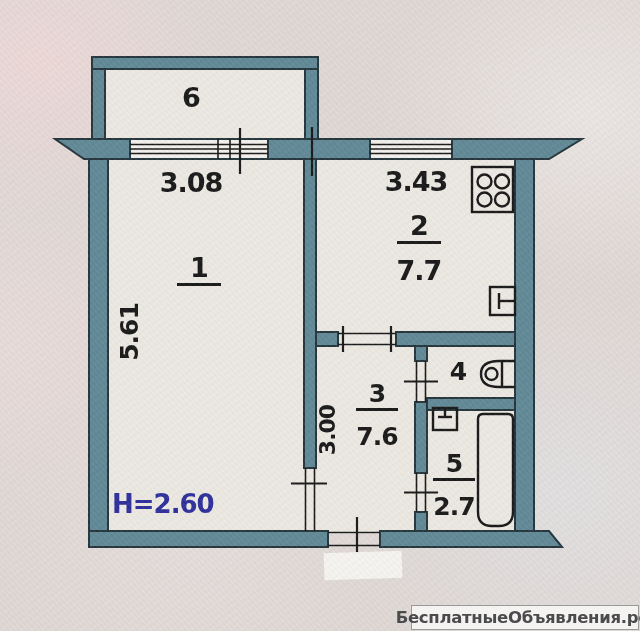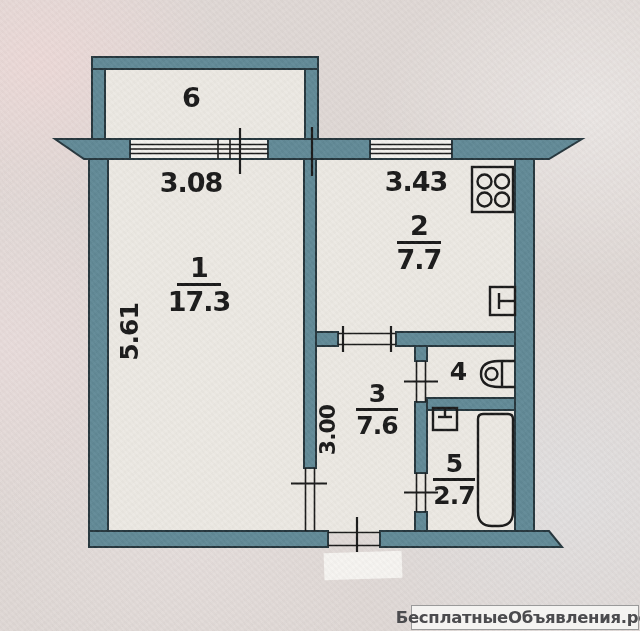--- a/index.html
+++ b/index.html
@@ -27,21 +27,21 @@
   svg{position:absolute;left:0;top:0;z-index:5;}
   .wall{fill:var(--wall-fill);stroke:var(--wall-stroke);stroke-width:2;}
   .win{fill:#f2f0ec;stroke:var(--wall-stroke);stroke-width:2;}
   .thin{stroke:var(--ink);stroke-width:1.6;fill:none;}
   .tickline{stroke:var(--ink);stroke-width:2.2;fill:none;}
   .fixture{fill:none;stroke:var(--ink);stroke-width:2.4;}
   .room-bg{fill:var(--room-bg);}
   .label{position:absolute;z-index:10;color:var(--ink);font-weight:bold;letter-spacing:-1px;text-align:center;}
   .stack{display:flex;flex-direction:column;align-items:center;line-height:1.04;}
   .stack .num{display:inline-block;padding:0 13px 1px;border-bottom:3px solid var(--ink);}
-  .stack .area{padding-top:2px;}
+  .stack .area{padding-top:13px;}
   .fs27{font-size:27px;} .fs25{font-size:25px;} .fs22{font-size:22px;}
   .rot{position:absolute;z-index:10;width:0;height:0;}
   .rot>span{position:absolute;transform:translate(-50%,-50%) rotate(-90deg);white-space:nowrap;
     color:var(--ink);font-weight:bold;letter-spacing:-1px;}
   .height-note{position:absolute;z-index:10;color:var(--accent-blue);font-weight:bold;
     font-size:26px;letter-spacing:-1px;}
   .watermark{position:absolute;z-index:40;left:411px;top:605px;width:228px;height:25px;
     background:var(--watermark-bg);border:1px solid #9a9a9a;display:flex;align-items:center;
     justify-content:center;font-size:16.5px;font-weight:bold;letter-spacing:-0.3px;
     color:var(--watermark-ink);}
@@ -151,21 +151,20 @@
   </svg>
 
   <div class="label fs27" style="left:161px;top:82px;width:60px;">6</div>
 
   <div class="label fs27" style="left:141px;top:167px;width:100px;">3.08</div>
 
   <div class="label fs27" style="left:366px;top:166px;width:100px;">3.43</div>
 
   <div class="label stack fs27" style="left:154px;top:254px;width:90px;">
     <span class="num">1</span>
-    <span class="area">17.3</span>
   </div>
 
   <div class="label stack fs27" style="left:374px;top:212px;width:90px;">
     <span class="num">2</span>
     <span class="area">7.7</span>
   </div>
 
   <div class="label stack fs25" style="left:332px;top:381px;width:90px;">
     <span class="num">3</span>
     <span class="area">7.6</span>
@@ -179,17 +178,18 @@
   </div>
 
   <div class="rot" style="left:129px;top:332px;">
     <span class="fs25">5.61</span>
   </div>
 
   <div class="rot" style="left:327px;top:430px;">
     <span class="fs22">3.00</span>
   </div>
 
+  <div class="height-note" style="left:112px;top:489px;">H=2.60</div>
 
   <div class="watermark">БесплатныеОбъявления.рф</div>
 
   <div class="texture"></div>
 </div>
 
 </body></html>

